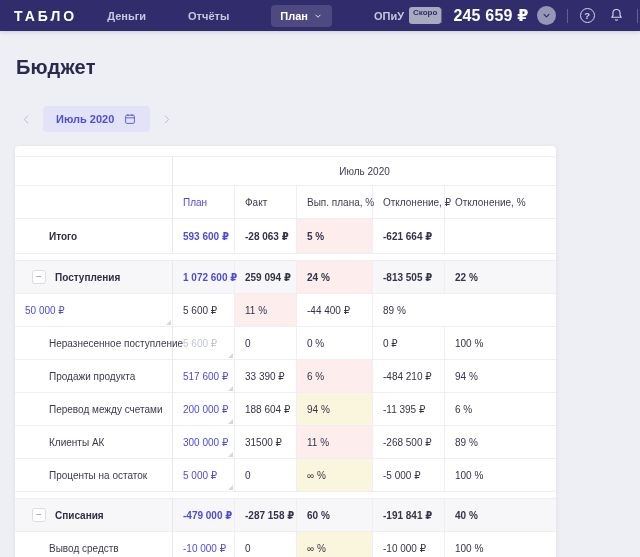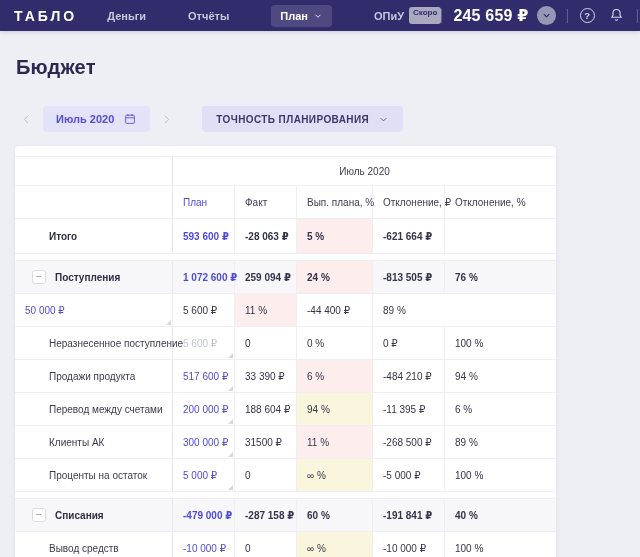--- a/index.html
+++ b/index.html
@@ -189,26 +189,20 @@
           <line x1="4.5" y1="10" x2="19.5" y2="10"></line>
           <line x1="8.5" y1="3.5" x2="8.5" y2="7"></line>
           <line x1="15.5" y1="3.5" x2="15.5" y2="7"></line>
         </svg>
       </button>
       <button class="arrow-btn">
         <svg viewBox="0 0 24 24">
             <polyline points="9,5 16,12 9,19"></polyline>
           </svg>
       </button>
-      <button class="accuracy-pill">
-        <span>ТОЧНОСТЬ ПЛАНИРОВАНИЯ</span>
-        <svg viewBox="0 0 24 24">
-            <polyline points="6,9 12,15 18,9"></polyline>
-          </svg>
-      </button>
     </div>
 
     <section class="card">
       <div class="trow thead-period">
         <div class="cell label-cell"></div>
         <div class="cell period-cell">Июль 2020</div>
       </div>
       <div class="trow thead-cols">
         <div class="cell label-cell"></div>
         <div class="cell col-plan">План</div>
@@ -249,21 +243,21 @@
     <div class="cell">
       <span>259 094 ₽</span>
     </div>
     <div class="cell completion-cell bg-pink">
       <span>24 %</span>
     </div>
     <div class="cell">
       <span>-813 505 ₽</span>
     </div>
     <div class="cell last">
-      <span>76 %</span>
+      <span>22 %</span>
     </div>
   </div>
           <div class="trow child">
     <div class="cell plan-cell">
       <span>50 000 ₽</span>
       <span class="corner"></span>
     </div>
     <div class="cell">
       <span>5 600 ₽</span>
     </div>

